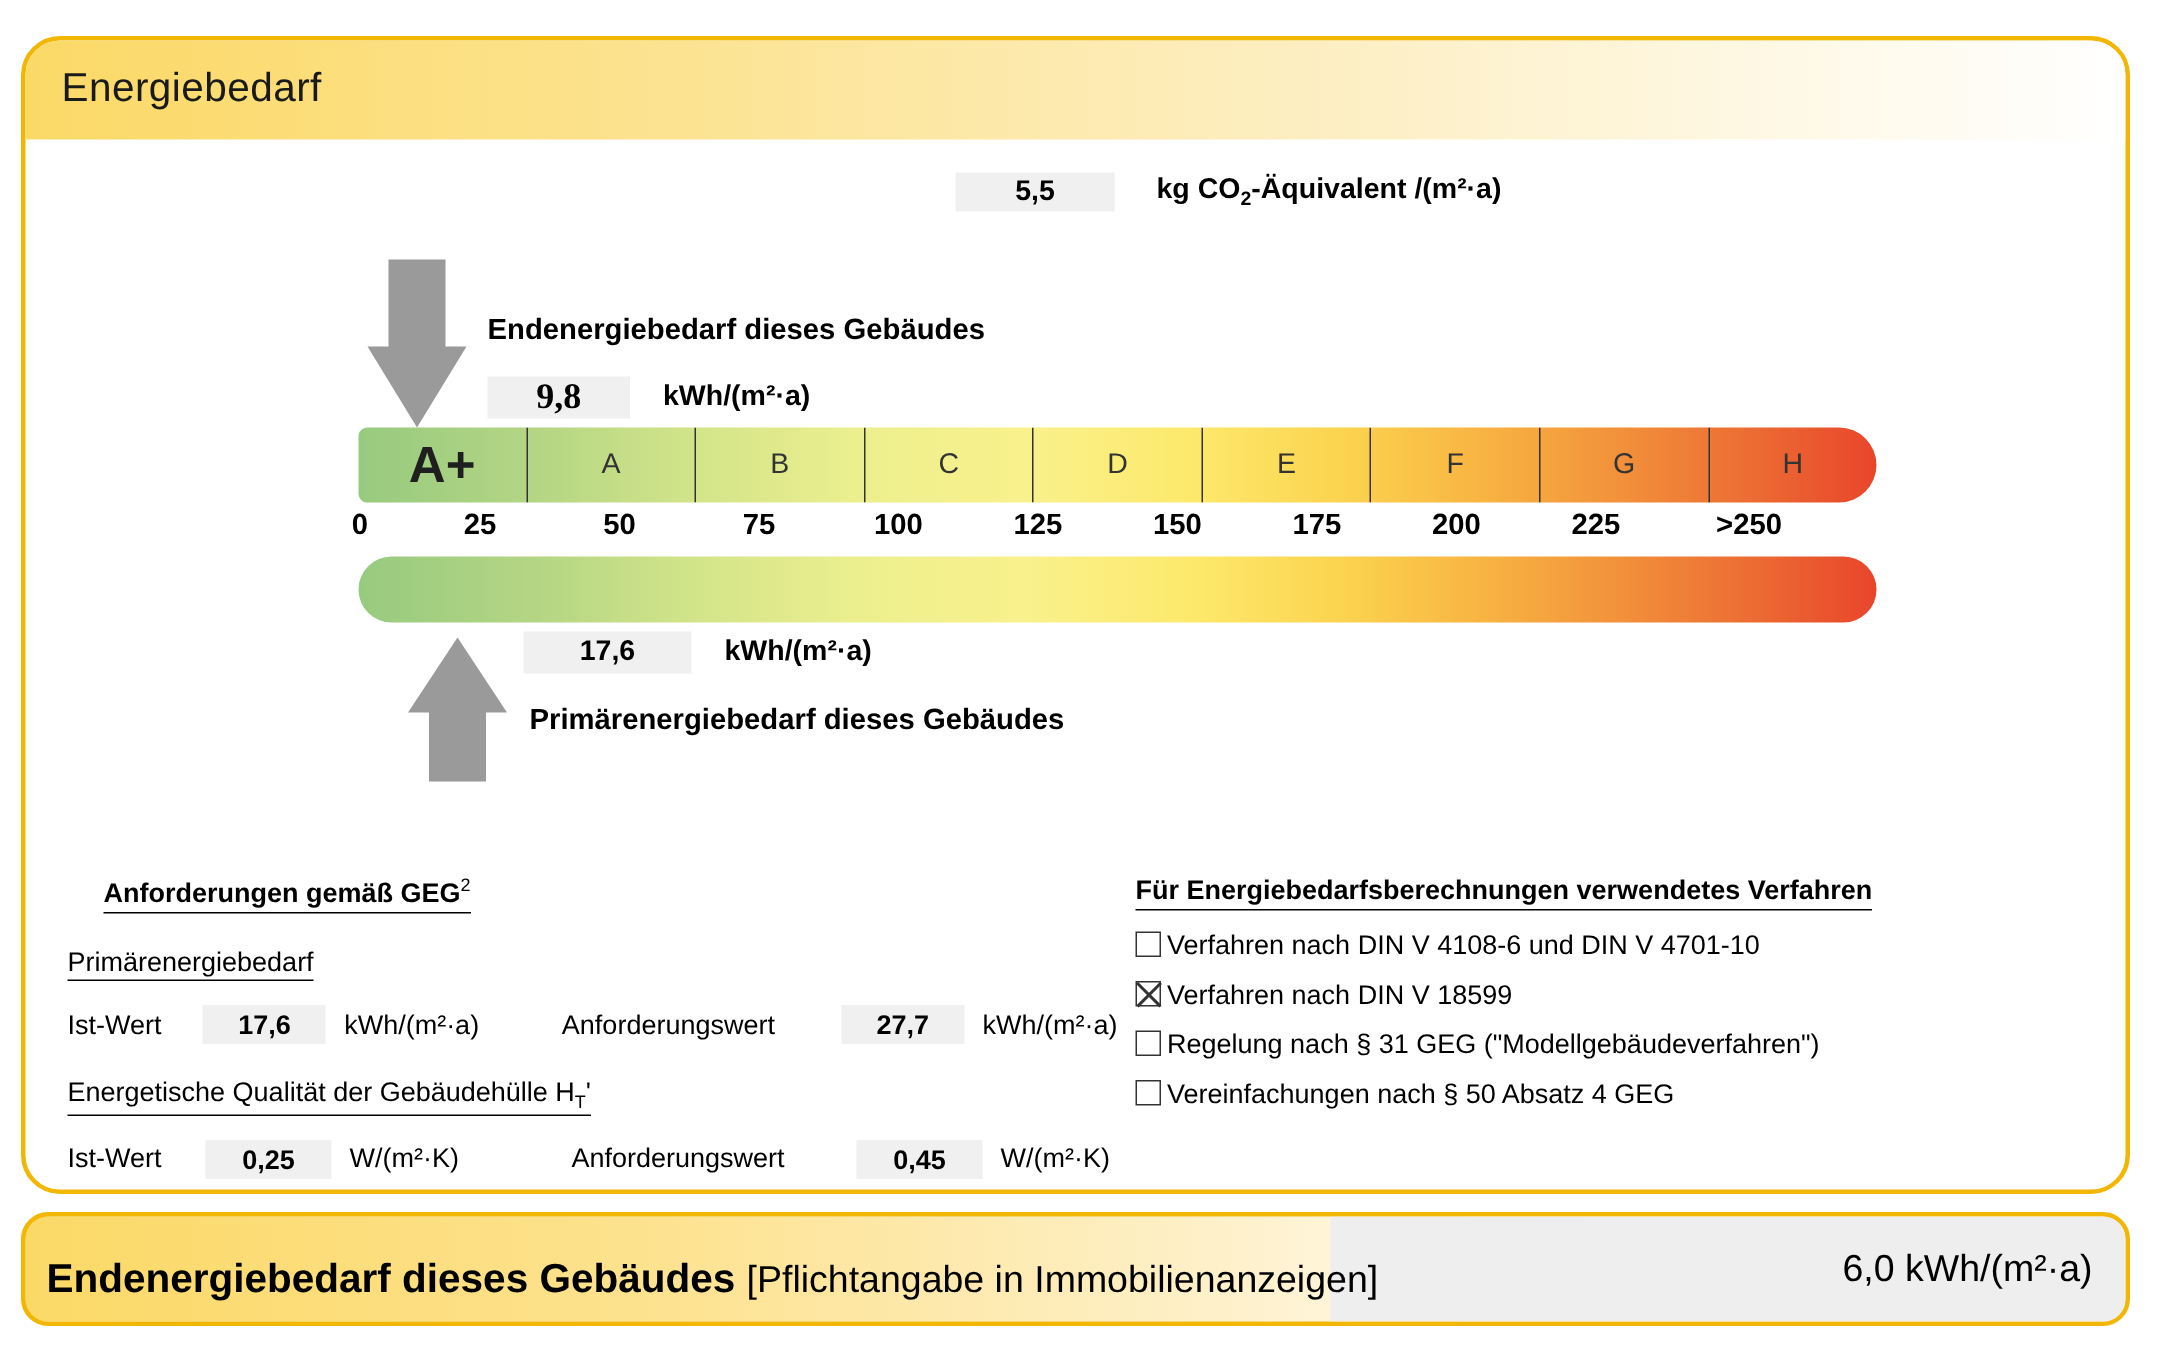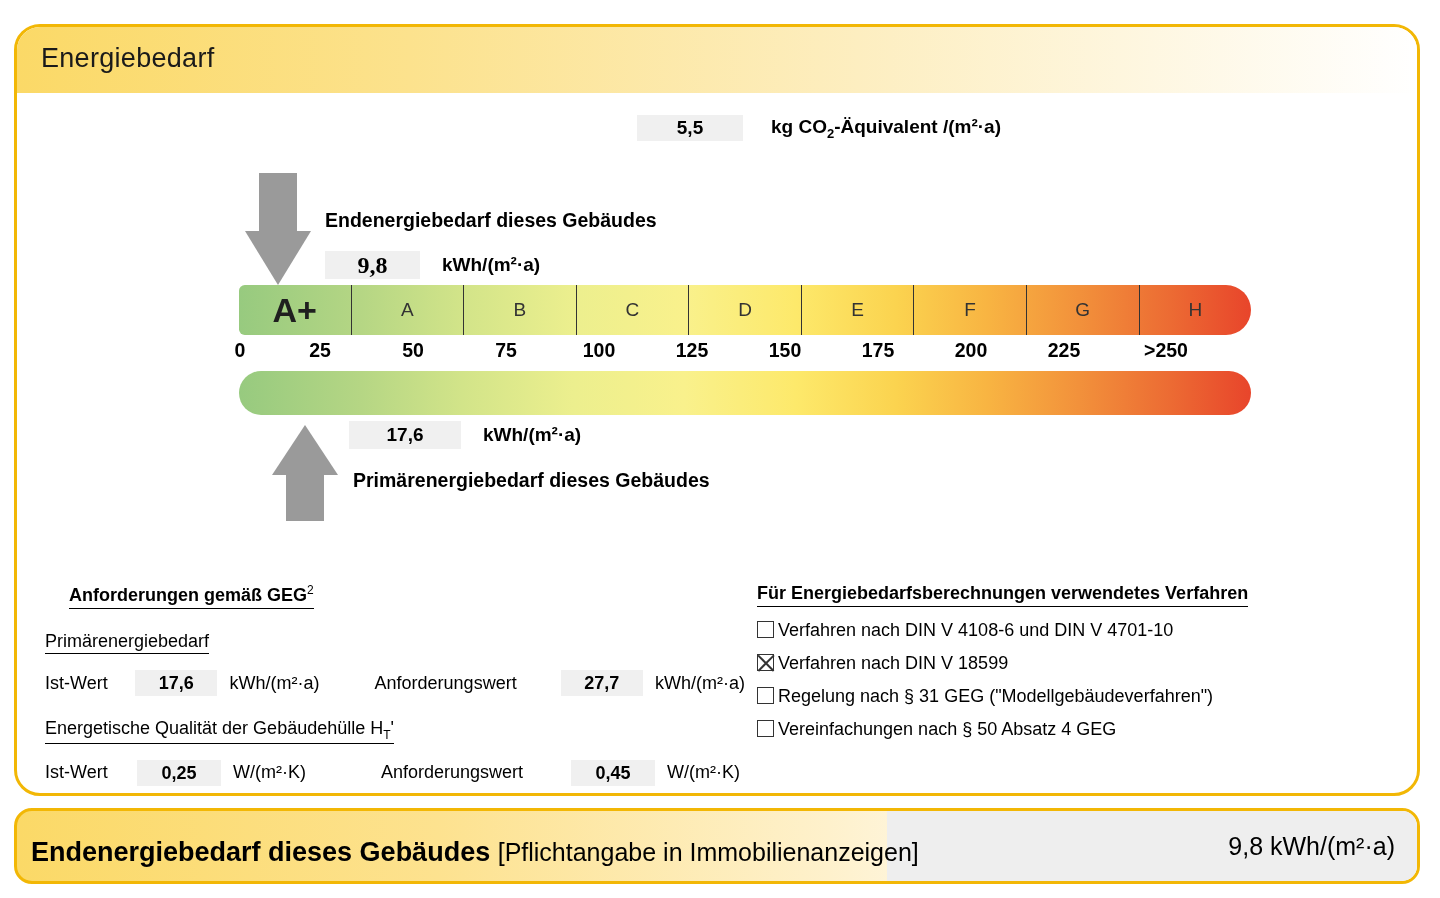--- a/index.html
+++ b/index.html
@@ -494,21 +494,21 @@
       <div class="method-item">
         <span class="cbox"></span>
         <span class="txt">Vereinfachungen nach § 50 Absatz 4 GEG</span>
       </div>
     </div>
 
   </div>
 
   <div class="bottom-bar">
     <div class="bottom-value-wrap">
-      <span class="bottom-value">9,8 kWh/(m²·a)</span>
+      <span class="bottom-value">6,0 kWh/(m²·a)</span>
     </div>
     <div class="bottom-title">
       <span>Endenergiebedarf dieses Gebäudes</span>
       <span class="note">[Pflichtangabe in Immobilienanzeigen]</span>
     </div>
   </div>
 
 </div>
 
 </body></html>

